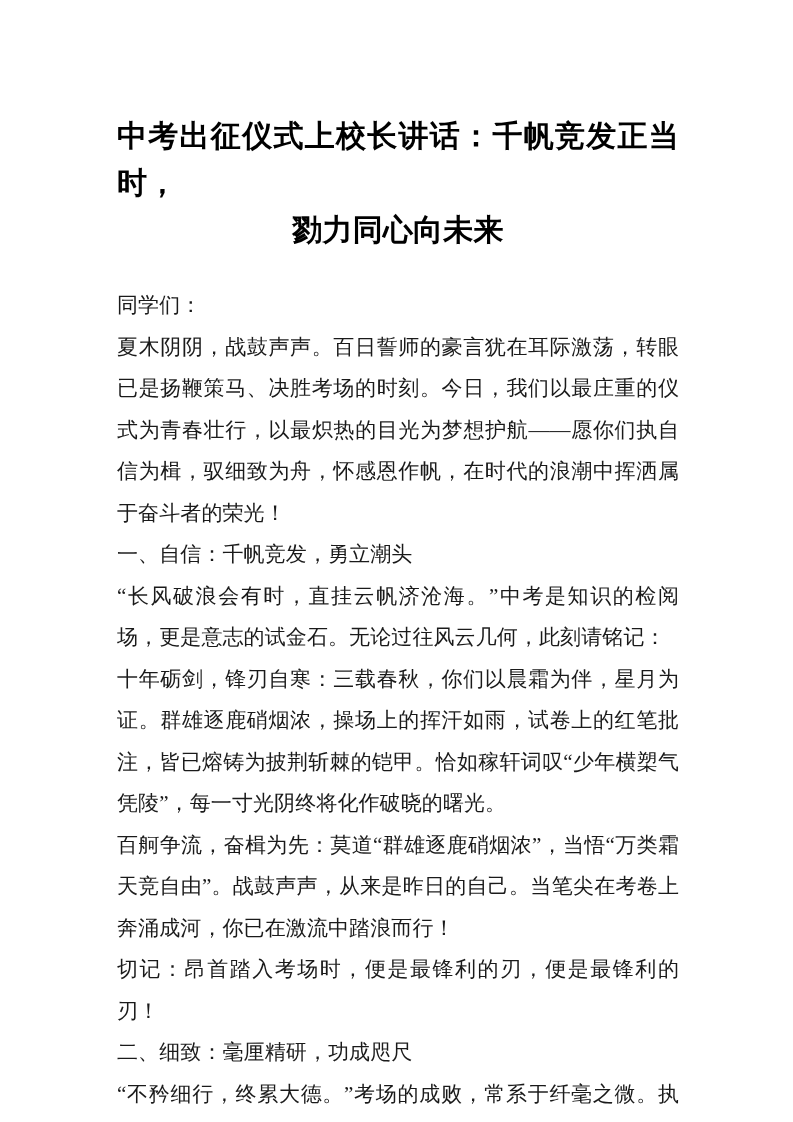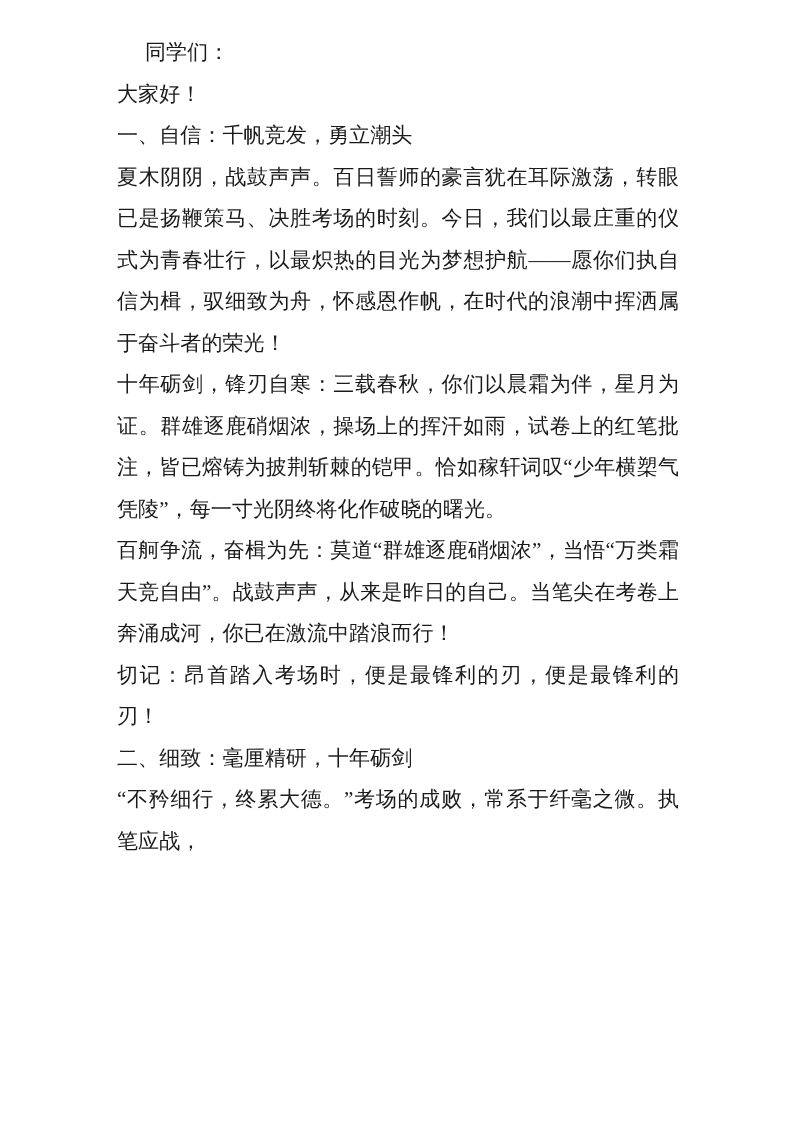--- a/index.html
+++ b/index.html
@@ -51,40 +51,40 @@
     color: #1a1a1a;
     margin: 0;
     text-align: justify;
     text-justify: inter-ideograph;
     letter-spacing: 0.1px;
     word-break: break-all;
   }
 
   .para.first-para {
     margin-top: 32px;
-    margin-left: 28px;
   }
 
   .para.heading-para {
     color: #1a1a1a;
   }
 </style>
 </head>
 <body>
 
 <div class="page">
 
   <div class="doc-body">
 
+    <h1 class="doc-title"><span>中考出征仪式上校长讲话：千帆竞发正当时，</span><span class="title-line-2">勠力同心向未来</span></h1>
 
     <p class="para first-para">同学们：</p>
-    <p class="para">大家好！</p>
+    <p class="para">夏木阴阴，战鼓声声。百日誓师的豪言犹在耳际激荡，转眼已是扬鞭策马、决胜考场的时刻。今日，我们以最庄重的仪式为青春壮行，以最炽热的目光为梦想护航——愿你们执自信为楫，驭细致为舟，怀感恩作帆，在时代的浪潮中挥洒属于奋斗者的荣光！</p>
     <p class="para heading-para">一、自信：千帆竞发，勇立潮头</p>
-    <p class="para">夏木阴阴，战鼓声声。百日誓师的豪言犹在耳际激荡，转眼已是扬鞭策马、决胜考场的时刻。今日，我们以最庄重的仪式为青春壮行，以最炽热的目光为梦想护航——愿你们执自信为楫，驭细致为舟，怀感恩作帆，在时代的浪潮中挥洒属于奋斗者的荣光！</p>
+    <p class="para">“长风破浪会有时，直挂云帆济沧海。”中考是知识的检阅场，更是意志的试金石。无论过往风云几何，此刻请铭记：</p>
     <p class="para">十年砺剑，锋刃自寒：三载春秋，你们以晨霜为伴，星月为证。群雄逐鹿硝烟浓，操场上的挥汗如雨，试卷上的红笔批注，皆已熔铸为披荆斩棘的铠甲。恰如稼轩词叹“少年横槊气凭陵”，每一寸光阴终将化作破晓的曙光。</p>
     <p class="para">百舸争流，奋楫为先：莫道“群雄逐鹿硝烟浓”，当悟“万类霜天竞自由”。战鼓声声，从来是昨日的自己。当笔尖在考卷上奔涌成河，你已在激流中踏浪而行！</p>
     <p class="para">切记：昂首踏入考场时，便是最锋利的刃，便是最锋利的刃！</p>
-    <p class="para heading-para">二、细致：毫厘精研，十年砺剑</p>
+    <p class="para heading-para">二、细致：毫厘精研，功成咫尺</p>
     <p class="para">“不矜细行，终累大德。”考场的成败，常系于纤毫之微。执笔应战，</p>
 
   </div>
 
 </div>
 
 </body></html>

